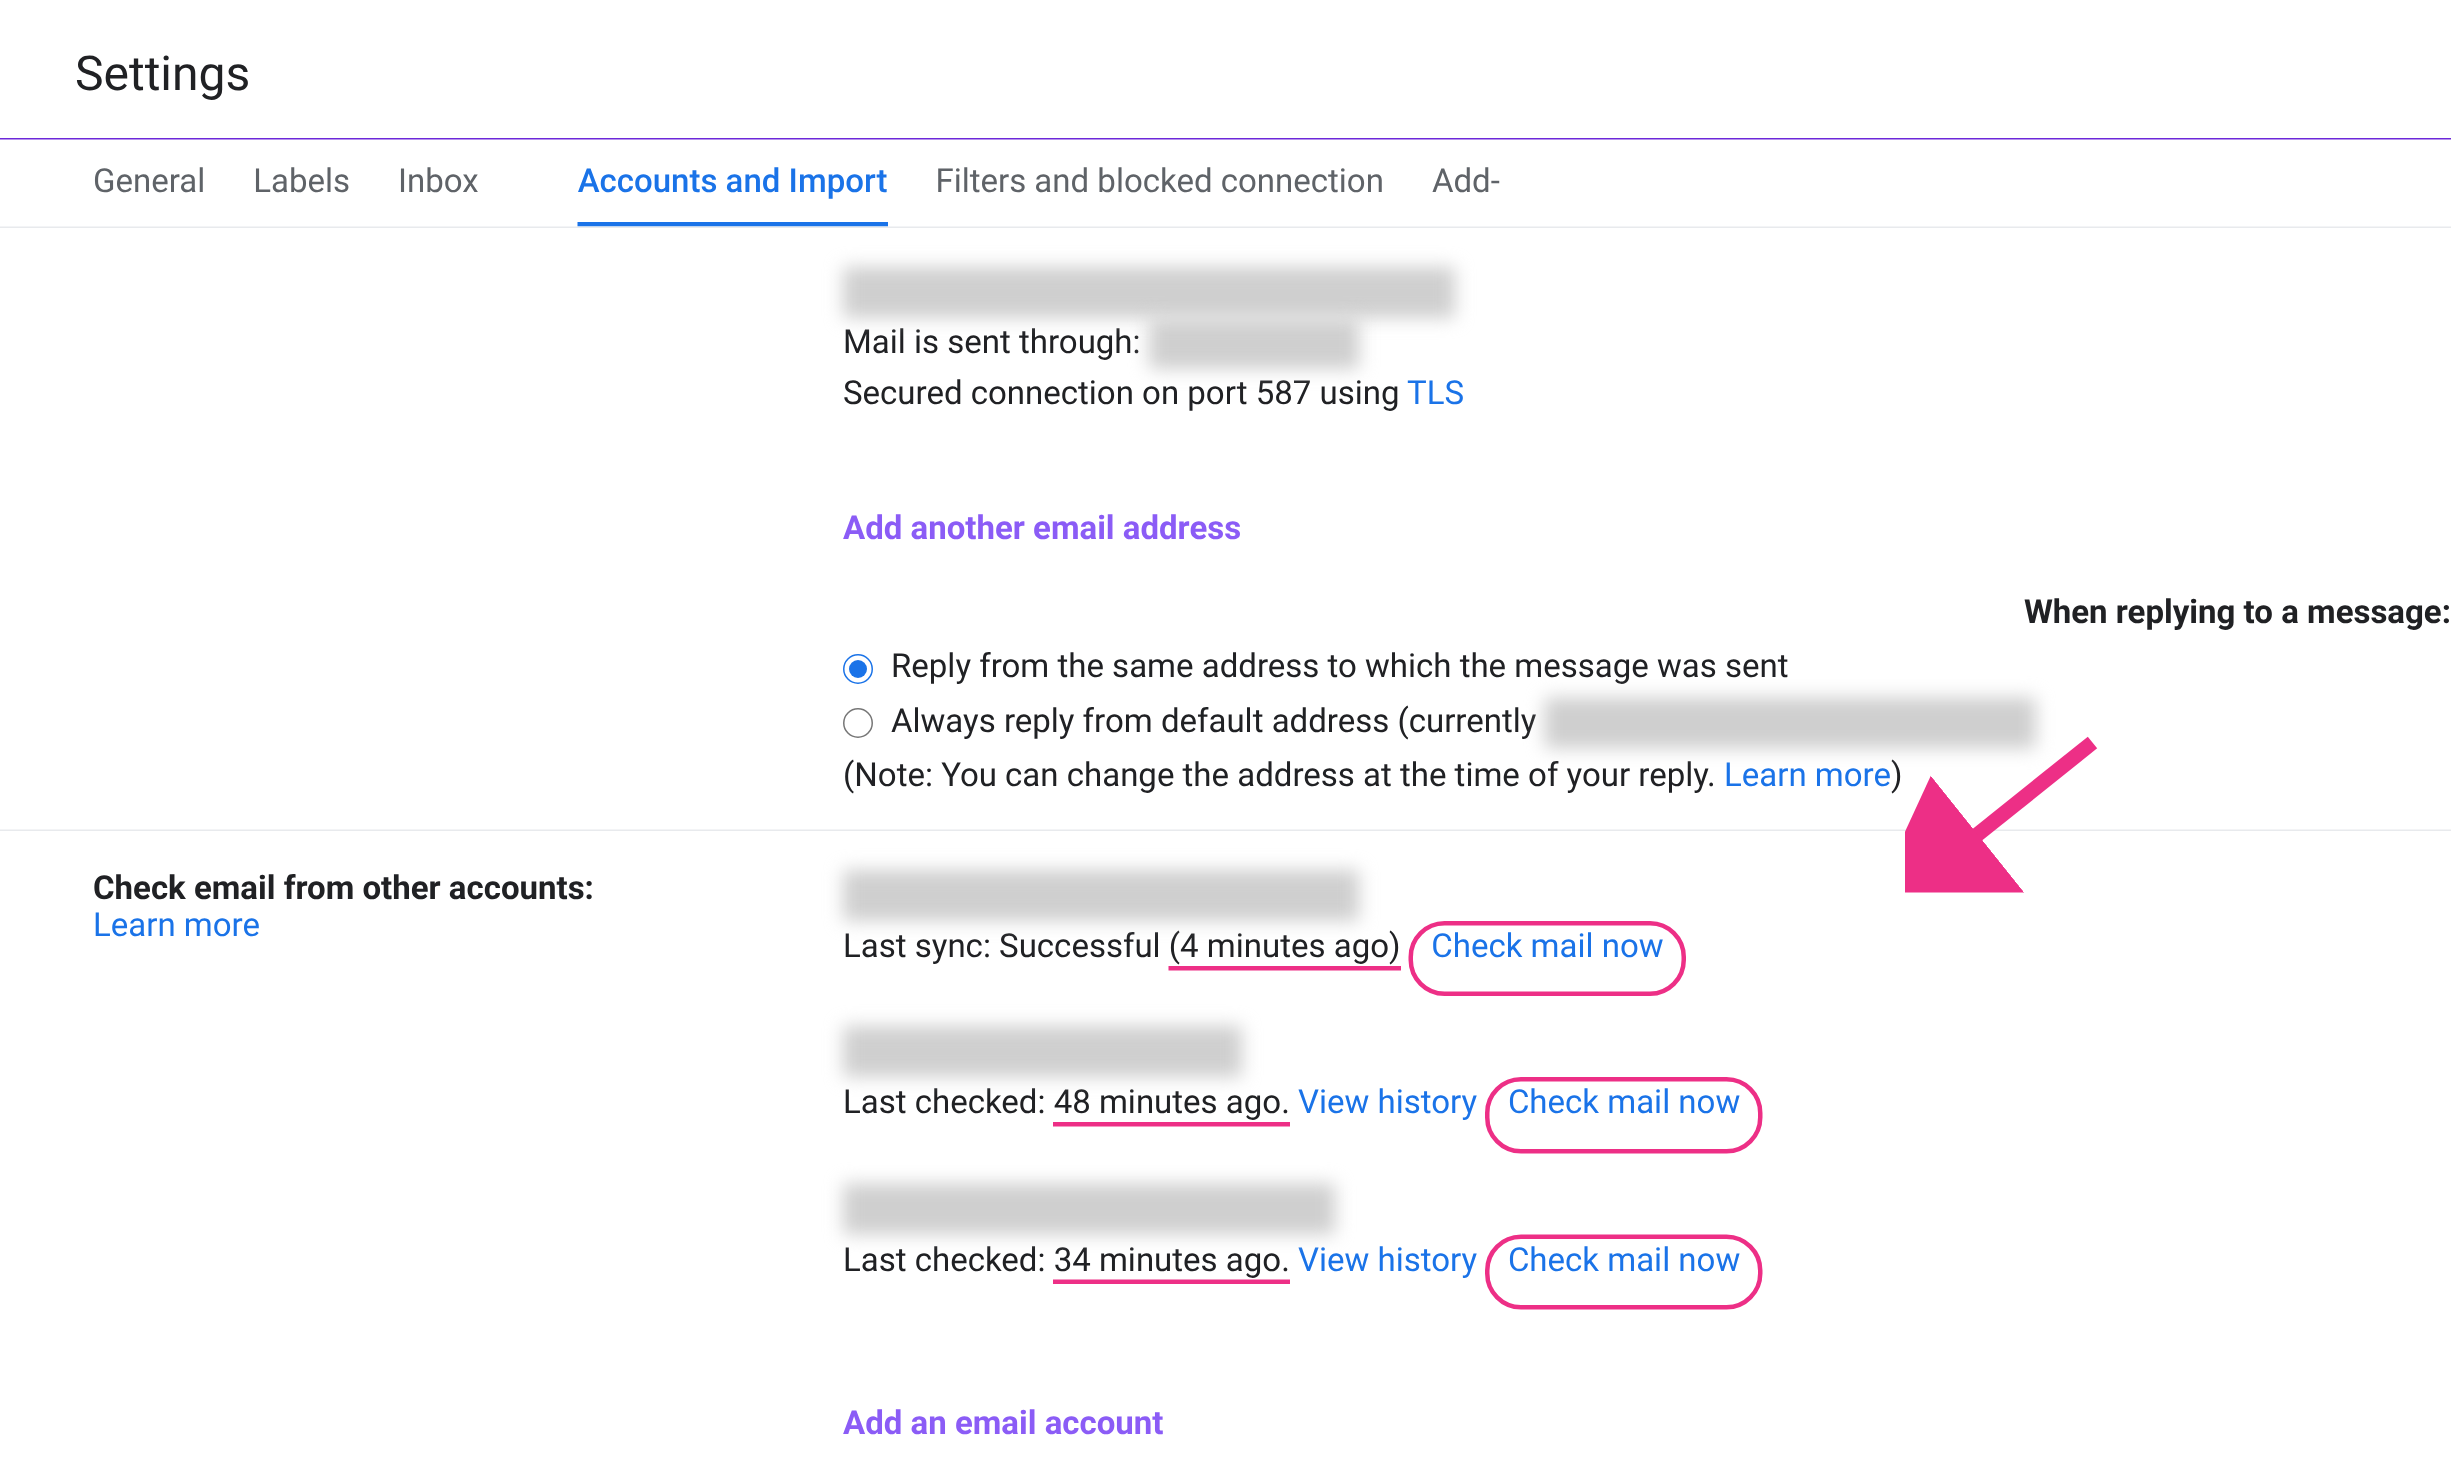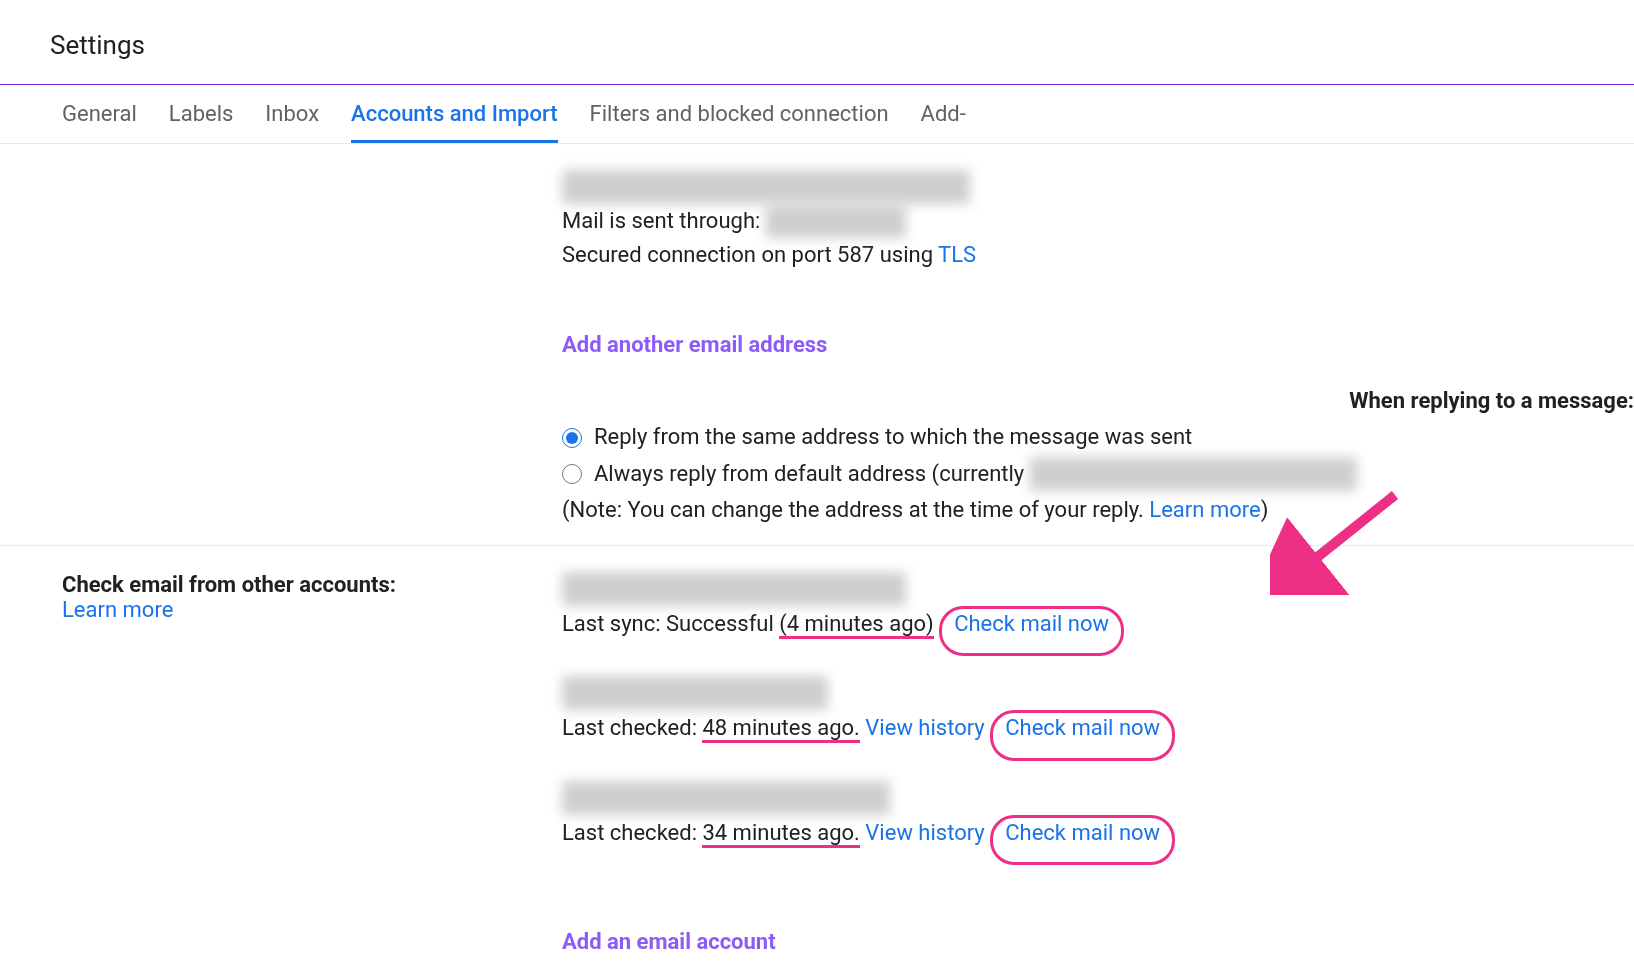--- a/index.html
+++ b/index.html
@@ -6,21 +6,21 @@
   body {
     font-family: "Google Sans", Roboto, Arial, sans-serif;
     font-size: 22px;
     color: #202124;
     background: #fff;
     width: 1634px;
     overflow: hidden;
   }
   .container { padding: 0; }
   .page-title {
-    font-size: 26px;
+    font-size: 32px;
     font-weight: 400;
     padding: 30px 0 24px 50px;
     color: #202124;
   }
   .tabs {
     display: flex;
     gap: 32px;
     padding: 0 0 0 62px;
     border-top: 1px solid #6d28d9;
     border-bottom: 1px solid #e8eaed;
@@ -31,20 +31,21 @@
     padding: 16px 0 14px 0;
     color: #5f6368;
     cursor: pointer;
     font-size: 22px;
     border-bottom: 3px solid transparent;
   }
   .tab.active {
     color: #1a73e8;
     border-bottom-color: #1a73e8;
     font-weight: 500;
+    margin-left: 34px;
   }
   .content {
     padding: 0;
   }
   .section {
     display: flex;
     padding: 26px 0 18px 62px;
   }
   .section + .section {
     border-top: 1px solid #e8eaed;

